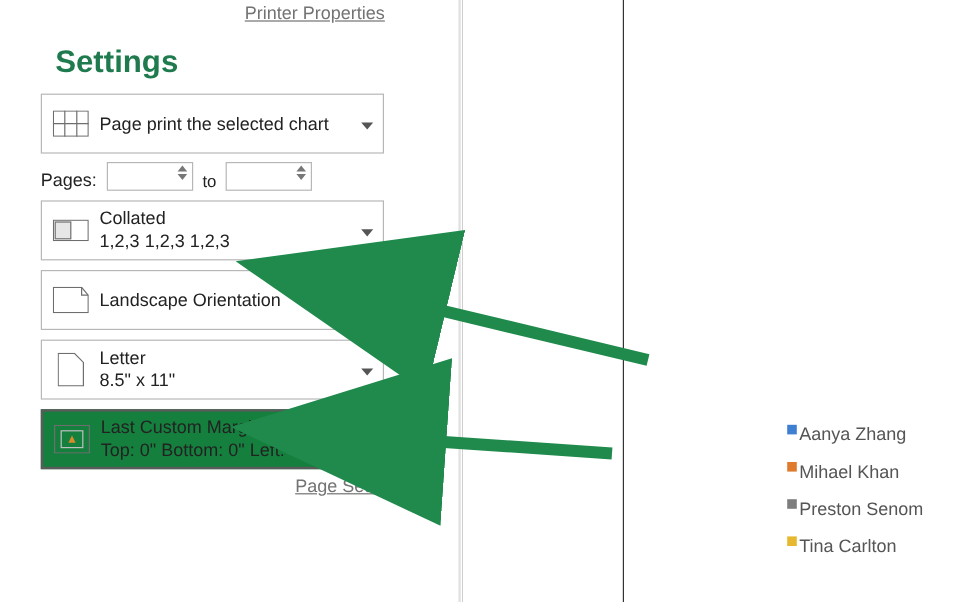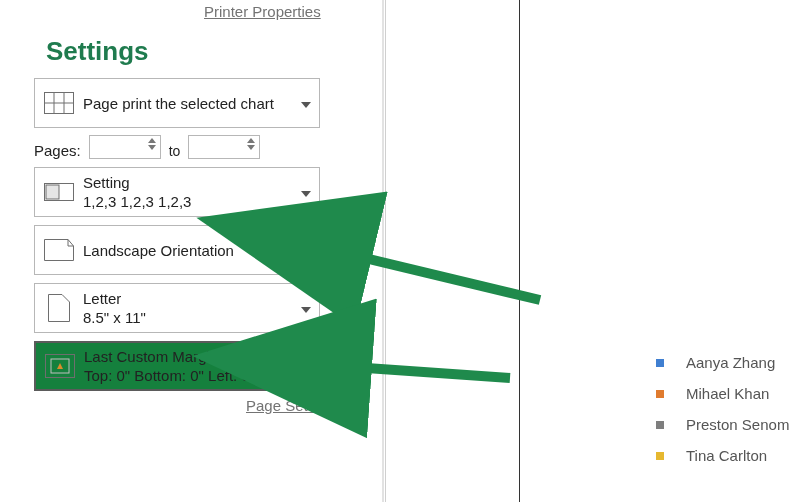--- a/index.html
+++ b/index.html
@@ -18,21 +18,21 @@
   .pages-row{position:absolute;left:34px;top:135px;display:flex;align-items:flex-end;gap:8px}
   .pages-label{font-size:15px}
   .spin{width:72px;height:24px;border:1px solid #b7b7b7;background:#fff;position:relative;box-sizing:border-box}
   .spin .arrows{position:absolute;right:4px;top:2px;display:flex;flex-direction:column;gap:2px}
   .tri-up{width:0;height:0;border-left:4px solid transparent;border-right:4px solid transparent;border-bottom:5px solid #777}
   .tri-down{width:0;height:0;border-left:4px solid transparent;border-right:4px solid transparent;border-top:5px solid #777}
   .page-setup{position:absolute;left:246px;top:397px;font-size:15px}
   .preview-edge{position:absolute;left:382px;top:0;width:4px;height:502px;background:#fff;box-shadow:inset 2px 0 0 #e2e2e2, inset -1px 0 0 #cfcfcf}
   .doc-page{position:absolute;left:519px;top:-20px;width:293px;height:540px;background:#fff;border-left:1px solid #333}
   .legend{position:absolute;left:656px;top:354px;display:flex;flex-direction:column;gap:14px;font-size:15px;color:#555}
-  .legend-item{display:flex;align-items:center;gap:22px;white-space:nowrap}
+  .legend-item{display:flex;gap:2px;white-space:nowrap}
   .sq{width:8px;height:8px;display:inline-block}
   .sq.blue{background:#3f7fd1}
   .sq.orange{background:#e07b2e}
   .sq.gray{background:#7e7e7e}
   .sq.yellow{background:#e6b830}
   
 </style>
 </head>
 <body>
 
@@ -76,21 +76,21 @@
 
 <div class="panel" style="top:167px">
   <div class="dropdown" style="height:50px">
     <div class="dd-icon">
       <svg width="30" height="18">
           <rect x="0.5" y="0.5" width="29" height="17" fill="none" stroke="#6e6e6e"></rect>
           <rect x="2" y="2" width="13" height="14" fill="#e6e6e6" stroke="#6e6e6e"></rect>
         </svg>
     </div>
     <div class="dd-text">
-      <div class="dd-title">Setting</div>
+      <div class="dd-title">Collated</div>
       <div class="dd-sub">1,2,3    1,2,3    1,2,3</div>
     </div>
     <span class="dd-caret"><span class="caret"></span></span>
   </div>
 </div>
 
 <div class="panel" style="top:225px">
   <div class="dropdown" style="height:50px">
     <div class="dd-icon">
       <svg width="30" height="22">

